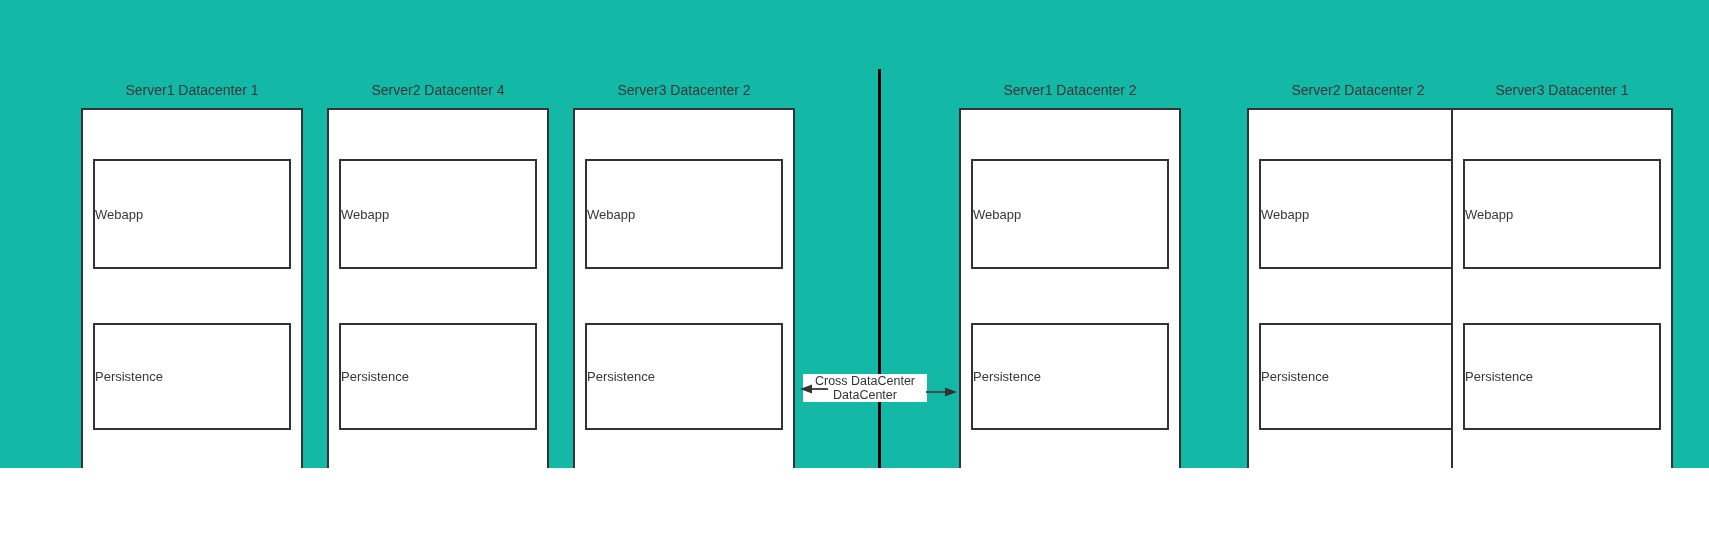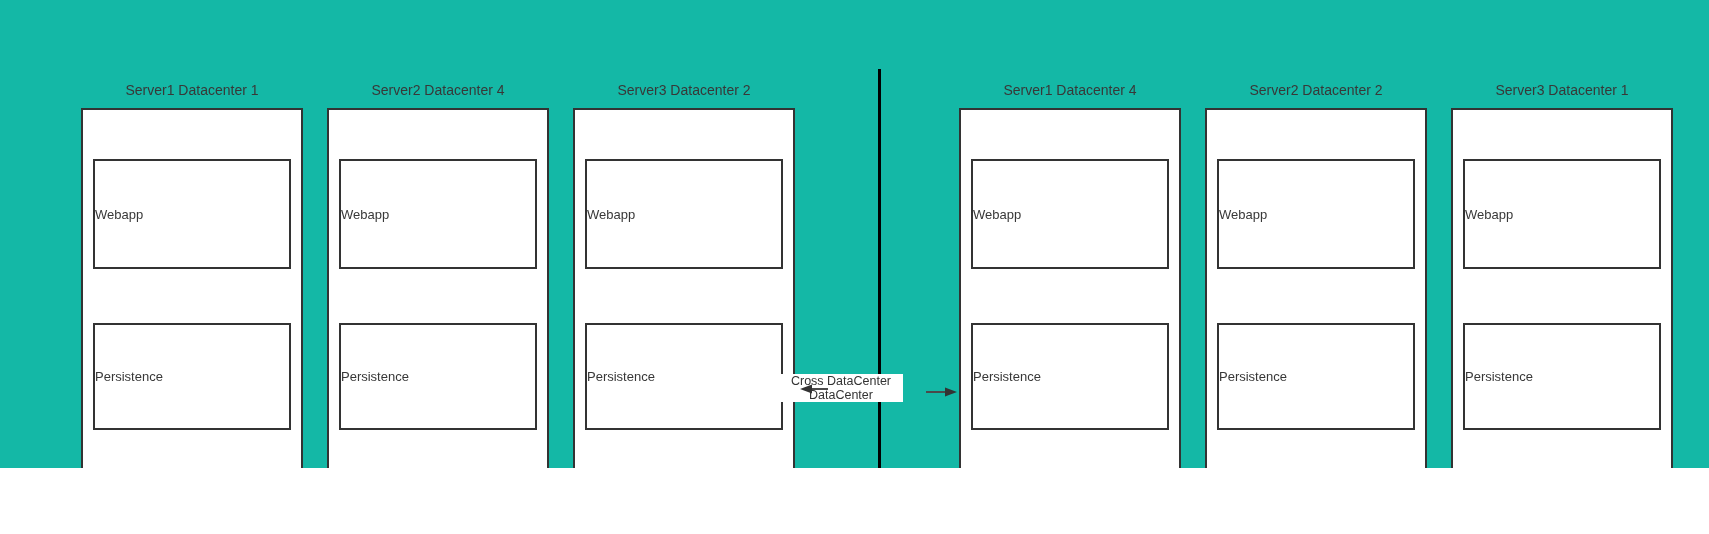--- a/index.html
+++ b/index.html
@@ -64,21 +64,21 @@
     position: absolute;
     left: 878px;
     top: 69px;
     width: 3px;
     height: 430px;
     background: #000000;
     z-index: 1;
   }
   .repl-label {
     position: absolute;
-    left: 779px;
+    left: 803px;
     top: 374px;
     width: 124px;
     text-align: center;
     font-size: 12.5px;
     line-height: 14px;
     color: #333333;
     background: #ffffff;
     z-index: 2;
   }
   .repl-arrows {
@@ -142,32 +142,32 @@
       <line x1="926" y1="392" x2="947" y2="392" stroke="#4a4a4a" stroke-width="2"></line>
       <polygon points="957,392 945,387.5 945,396.5" fill="#333333"></polygon>
     </g>
   </svg>
   <div class="repl-label">
     <span>Cross DataCenter</span><br>
     <span>DataCenter</span>
   </div>
 
   <div class="server" style="left:959px">
-    <div class="server-title">Server1 Datacenter 4</div>
+    <div class="server-title">Server1 Datacenter 2</div>
     <div class="server-frame">
       <div class="component webapp">
         <span>Webapp</span>
       </div>
       <div class="component persistence">
         <span>Persistence</span>
       </div>
     </div>
   </div>
 
-  <div class="server" style="left:1205px">
+  <div class="server" style="left:1247px">
     <div class="server-title">Server2 Datacenter 2</div>
     <div class="server-frame">
       <div class="component webapp">
         <span>Webapp</span>
       </div>
       <div class="component persistence">
         <span>Persistence</span>
       </div>
     </div>
   </div>

